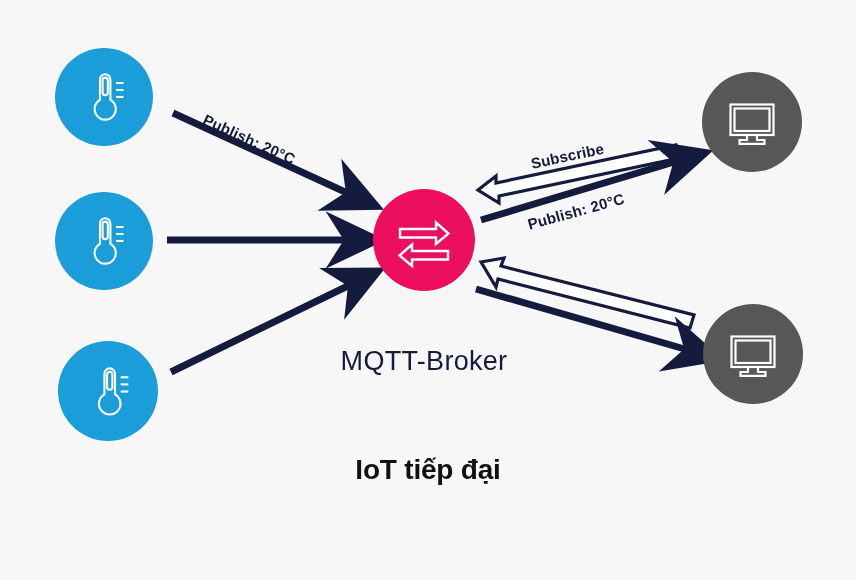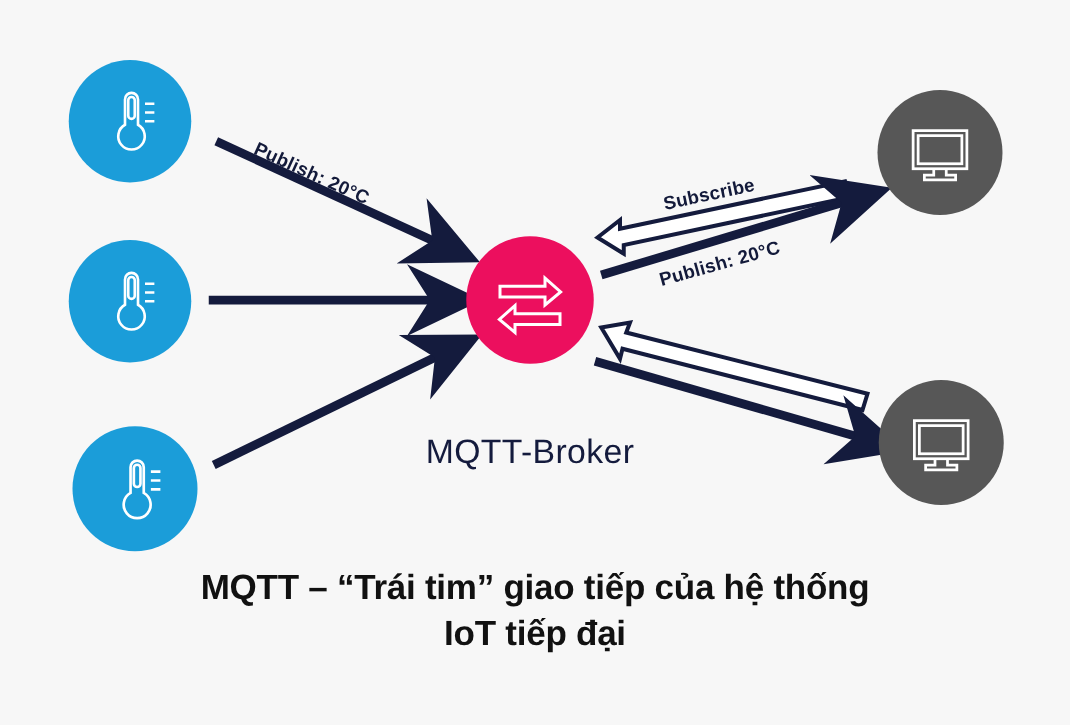--- a/index.html
+++ b/index.html
@@ -187,17 +187,16 @@
     </span>
   </div>
 
   <div class="wire-label" style="left:204px; top:110px; transform:rotate(24.5deg);">Publish: 20°C</div>
 
   <div class="wire-label" style="left:531px; top:155px; transform:rotate(-12deg);">Subscribe</div>
 
   <div class="wire-label" style="left:528px; top:216px; transform:rotate(-15.5deg);">Publish: 20°C</div>
 
   <div id="figure-caption">
-    <div>MQTT – “Trái tim” giao tiếp của hệ thống</div>
     <div>IoT tiếp đại</div>
   </div>
 
 </div>
 
 </body></html>

